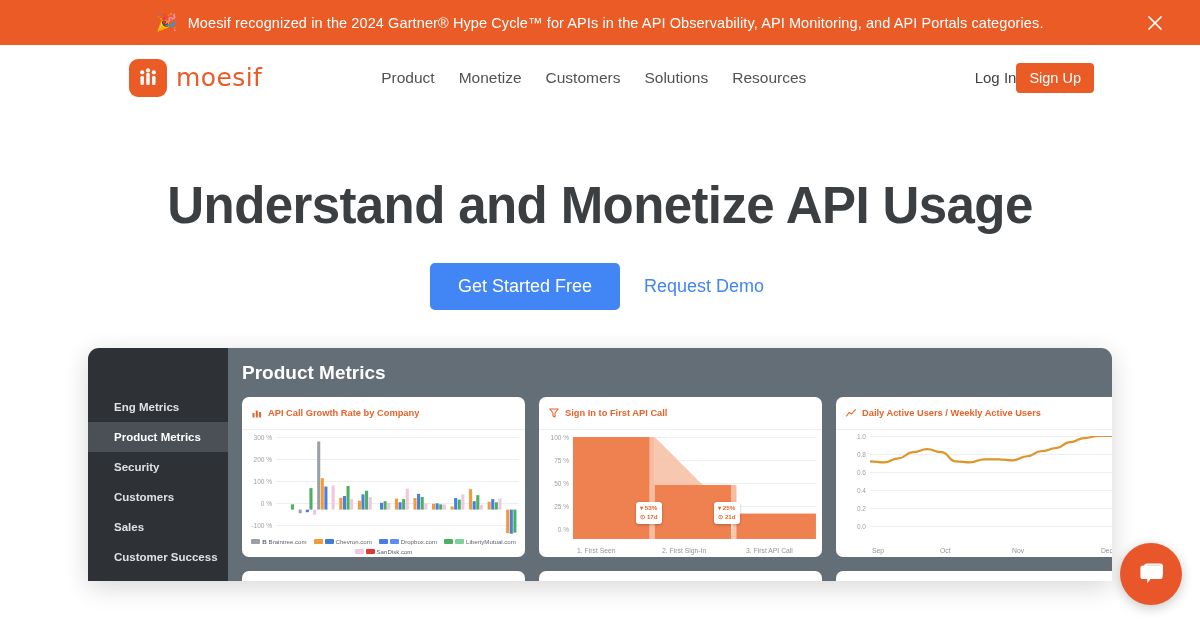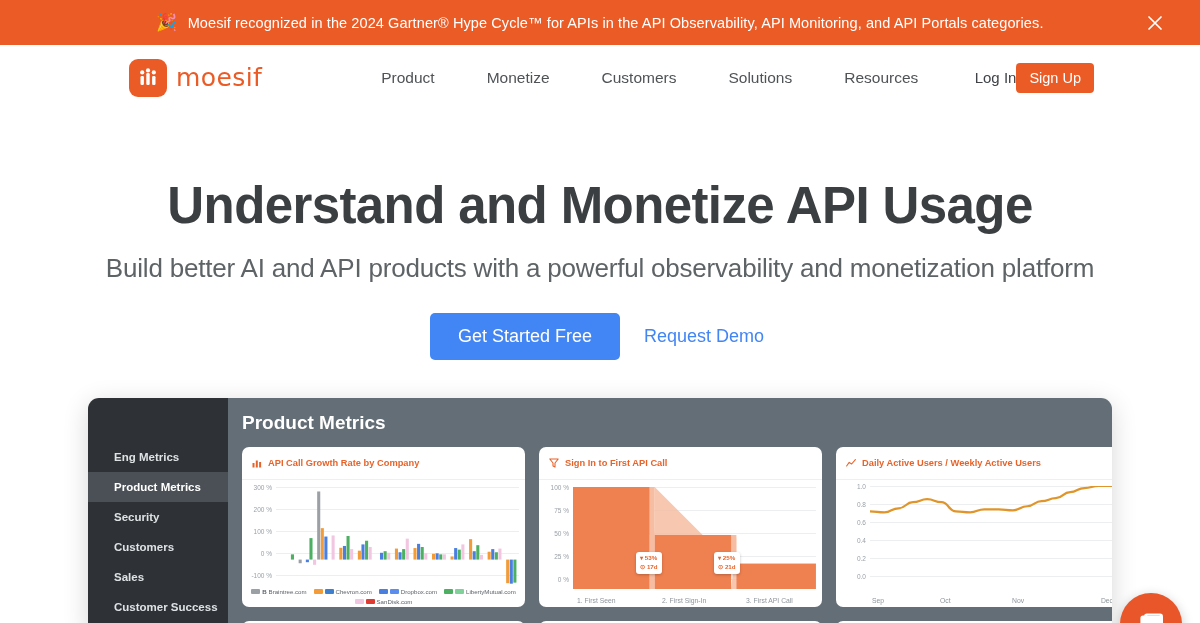--- a/index.html
+++ b/index.html
@@ -38,21 +38,21 @@
   .logo-mark {
     width: 38px; height: 38px; border-radius: 9px;
     background: #ea5b26;
     display: flex; align-items: center; justify-content: center;
   }
   .logo-word {
     font-size: 25px; color: #ea5b26; letter-spacing: .4px;
     font-family: "DejaVu Sans", sans-serif; font-weight: 400;
   }
   .nav-links {
-    display: flex; align-items: center; gap: 52px;
+    display: flex; align-items: center; gap: 24px;
     margin-left: 119px;
   }
   .nav-link {
     font-size: 15.5px; color: #4f5356; cursor: pointer;
     font-weight: 400; white-space: nowrap;
   }
   .nav-right { margin-left: auto; display: flex; align-items: center; }
   .login-link { font-size: 15px; color: #3f4347; cursor: pointer; }
   .signup-btn {
     background: #ea5b26; color: #fff; font-size: 14.5px;
@@ -200,21 +200,20 @@
   </div>
 
   <div class="nav-right">
     <span class="login-link">Log In</span>
     <button class="signup-btn">Sign Up</button>
   </div>
 </nav>
 
 <section class="hero">
   <h1 class="hero-title">Understand and Monetize API Usage</h1>
-  <p class="hero-sub">Build better AI and API products with a powerful observability and monetization platform</p>
   <div class="hero-cta">
     <button class="cta-primary">Get Started Free</button>
     <button class="cta-secondary">Request Demo</button>
   </div>
 </section>
 
 <div class="dash-wrap">
   <div class="dash">
 
     <aside class="dash-side">

